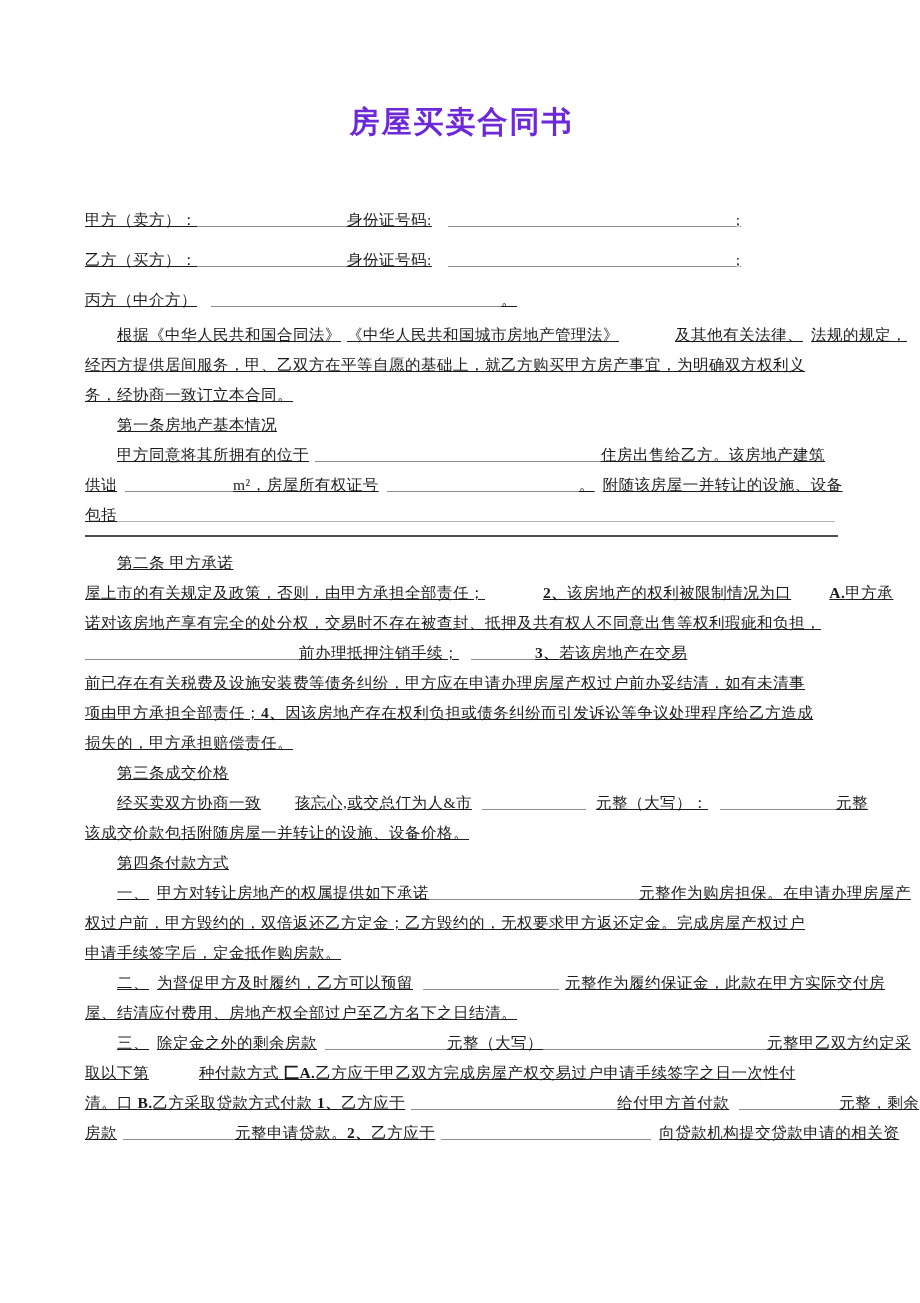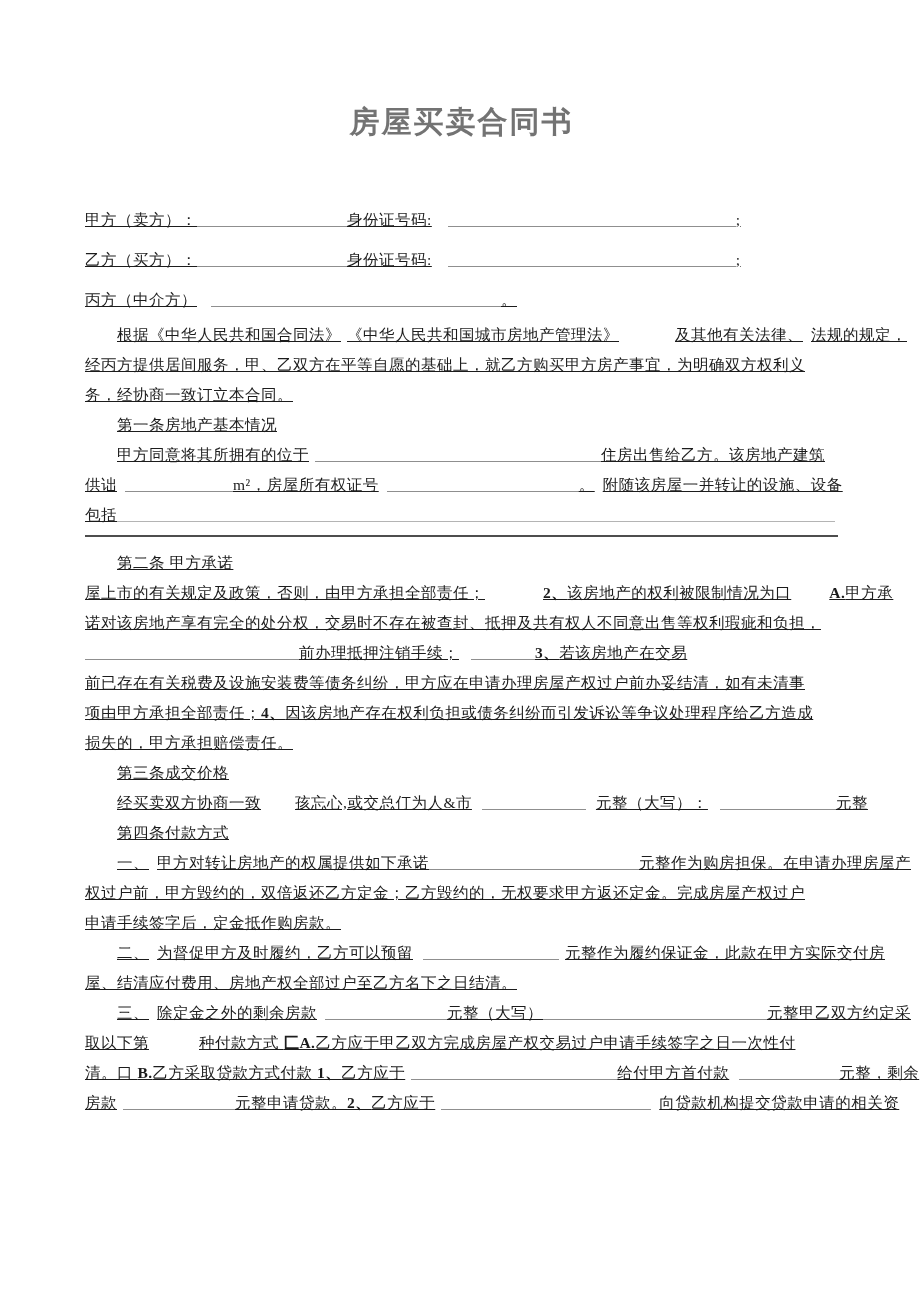--- a/index.html
+++ b/index.html
@@ -7,21 +7,21 @@
     width:920px; height:1303px; overflow:hidden;
     background:#ffffff;
     font-family:"Liberation Serif", serif;
     color:#1c1c1c;
   }
   .page { padding:0 82px 0 85px; }
   .doc-title {
     margin:100px 0 0 0;
     text-align:center;
     font-size:30px; line-height:44px; font-weight:bold;
-    letter-spacing:2px; color:#737373;
+    letter-spacing:2px; color:#6d28d9;
   }
   .party-block { margin-top:56px; }
   .line {
     margin:0;
     font-size:15.5px; line-height:30px;
     letter-spacing:0.5px;
     white-space:nowrap;
     text-decoration:underline;
   }
   .party { line-height:40px; }
@@ -61,20 +61,21 @@
       <div class="hrule"></div>
       <p class="line indent"><span class="run">第二条 甲方承诺</span></p>
       <p class="line"><span class="run">屋上市的有关规定及政策，否则，由甲方承担全部责任；</span><span class="gap" style="width: 58px;"></span><span class="run bold">2、</span><span class="run">该房地产的权利被限制情况为口</span><span class="gap" style="width: 38px;"></span><span class="run bold">A.</span><span class="run">甲方承</span></p>
       <p class="line"><span class="run">诺对该房地产享有完全的处分权，交易时不存在被查封、抵押及共有权人不同意出售等权利瑕疵和负担，</span></p>
       <p class="line"><span class="blank" style="width: 214px;"></span><span class="run">前办理抵押注销手续；</span><span class="gap" style="width: 12px;"></span><span class="blank" style="width: 64px;"></span><span class="run bold">3、</span><span class="run">若该房地产在交易</span></p>
       <p class="line"><span class="run">前已存在有关税费及设施安装费等债务纠纷，甲方应在申请办理房屋产权过户前办妥结清，如有未清事</span></p>
       <p class="line"><span class="run">项由甲方承担全部责任；</span><span class="run bold">4、</span><span class="run">因该房地产存在权利负担或债务纠纷而引发诉讼等争议处理程序给乙方造成</span></p>
       <p class="line"><span class="run">损失的，甲方承担赔偿责任。</span></p>
       <p class="line indent"><span class="run">第三条成交价格</span></p>
       <p class="line indent"><span class="run">经买卖双方协商一致</span><span class="gap" style="width: 34px;"></span><span class="run">孩忘心,或交总仃为人&amp;市</span><span class="gap" style="width: 10px;"></span><span class="blank" style="width: 104px;"></span><span class="gap" style="width: 10px;"></span><span class="run">元整（大写）：</span><span class="gap" style="width: 12px;"></span><span class="blank" style="width: 116px;"></span><span class="run">元整</span></p>
+      <p class="line"><span class="run">该成交价款包括附随房屋一并转让的设施、设备价格。</span></p>
       <p class="line indent"><span class="run">第四条付款方式</span></p>
       <p class="line indent"><span class="run">一、</span><span class="gap" style="width: 8px;"></span><span class="run">甲方对转让房地产的权属提供如下承诺</span><span class="blank" style="width: 210px;"></span><span class="run">元整作为购房担保。在申请办理房屋产</span></p>
       <p class="line"><span class="run">权过户前，甲方毁约的，双倍返还乙方定金；乙方毁约的，无权要求甲方返还定金。完成房屋产权过户</span></p>
       <p class="line"><span class="run">申请手续签字后，定金抵作购房款。</span></p>
       <p class="line indent"><span class="run">二、</span><span class="gap" style="width: 8px;"></span><span class="run">为督促甲方及时履约，乙方可以预留</span><span class="gap" style="width: 10px;"></span><span class="blank" style="width: 136px;"></span><span class="gap" style="width: 6px;"></span><span class="run">元整作为履约保证金，此款在甲方实际交付房</span></p>
       <p class="line"><span class="run">屋、结清应付费用、房地产权全部过户至乙方名下之日结清。</span></p>
       <p class="line indent"><span class="run">三、</span><span class="gap" style="width: 8px;"></span><span class="run">除定金之外的剩余房款</span><span class="gap" style="width: 8px;"></span><span class="blank" style="width: 122px;"></span><span class="run">元整（大写）</span><span class="blank" style="width: 224px;"></span><span class="run">元整甲乙双方约定采</span></p>
       <p class="line"><span class="run">取以下第</span><span class="gap" style="width: 50px;"></span><span class="run">种付款方式 </span><span class="run bold">匚A.</span><span class="run">乙方应于甲乙双方完成房屋产权交易过户申请手续签字之日一次性付</span></p>
       <p class="line"><span class="run">清。口 </span><span class="run bold">B.</span><span class="run">乙方采取贷款方式付款 </span><span class="run bold">1、</span><span class="run">乙方应于</span><span class="gap" style="width: 6px;"></span><span class="blank" style="width: 206px;"></span><span class="run">给付甲方首付款</span><span class="gap" style="width: 10px;"></span><span class="blank" style="width: 100px;"></span><span class="run">元整，剩余</span></p>
       <p class="line"><span class="run">房款</span><span class="gap" style="width: 6px;"></span><span class="blank" style="width: 112px;"></span><span class="run">元整申请贷款。</span><span class="run bold">2、</span><span class="run">乙方应于</span><span class="gap" style="width: 6px;"></span><span class="blank" style="width: 210px;"></span><span class="gap" style="width: 8px;"></span><span class="run">向贷款机构提交贷款申请的相关资</span></p>

